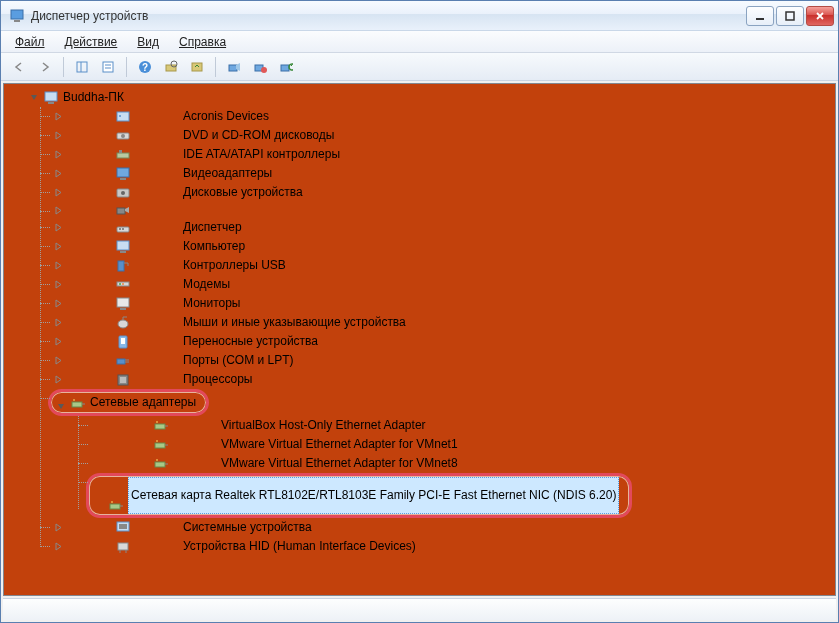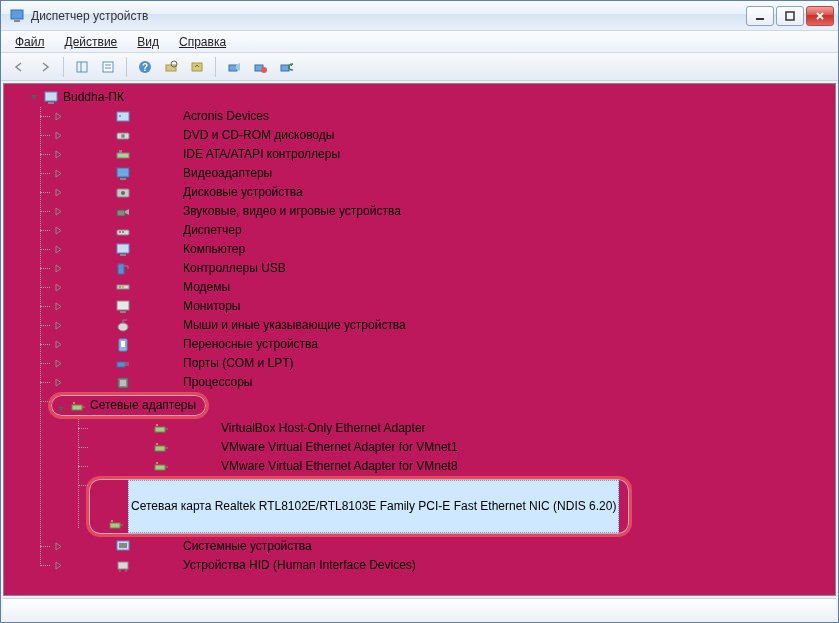--- a/index.html
+++ b/index.html
@@ -12,32 +12,32 @@
 .winbtn { width: 28px; height: 20px; border: 1px solid #8aa3c1; margin-left: 2px; border-radius: 3px; display: flex; align-items: center; justify-content: center; background: linear-gradient(to bottom, #fdfeff, #e7eff9); }
 .winbtn.close { background: linear-gradient(to bottom, #f5a19a, #d9534f 45%, #c9302c 46%, #e06560); border-color: #b34b44; }
 .winbtn svg { display: block; }
 .menubar { height: 22px; background: linear-gradient(to bottom, #fbfcfe, #ecf1f8); display: flex; align-items: center; padding: 0 6px; gap: 4px; border-bottom: 1px solid #d0d8e4; }
 .menuitem { padding: 2px 8px; color: #222; cursor: default; }
 .menuitem span.ul { text-decoration: underline; }
 .toolbar { height: 28px; background: linear-gradient(to bottom, #f7fafd, #e5ecf5); display: flex; align-items: center; padding: 0 6px; gap: 2px; border-bottom: 1px solid #c9d4e2; }
 .tbtn { width: 24px; height: 24px; display: flex; align-items: center; justify-content: center; border: 1px solid transparent; border-radius: 2px; }
 .tsep { width: 1px; height: 20px; background: #c0cad8; margin: 0 4px; }
 .content { flex: 1; display: flex; flex-direction: column; padding: 2px; background: #f0f0f0; }
-.tree-panel { flex: 1; background: #be185d; border: 1px solid #828790; overflow: auto; position: relative; }
+.tree-panel { flex: 1; background: #c2410c; border: 1px solid #828790; overflow: auto; position: relative; }
 .tree { padding: 4px 4px 4px 4px; font-size: 12px; line-height: 19px; color: #000; }
 .node { display: flex; align-items: center; position: relative; padding-left: 0; white-space: nowrap; }
 .node .toggle { width: 12px; height: 12px; margin-right: 3px; display: inline-flex; align-items: center; justify-content: center; cursor: default; }
 .node .ico { width: 16px; height: 16px; margin-right: 4px; display: inline-flex; align-items: center; justify-content: center; }
 .node .label { }
 .children { padding-left: 20px; position: relative; }
 .children::before { content: ""; position: absolute; left: 8px; top: 0; bottom: 9px; border-left: 1px dotted #a0a0a0; }
 .children .node::before { content: ""; position: absolute; left: -12px; top: 9px; width: 10px; border-top: 1px dotted #a0a0a0; }
 .children .node { position: relative; gap: 48px; }
 .hl { border: 3px solid #e2495b; border-radius: 14px; padding: 1px 10px 1px 4px; display: inline-flex; align-items: flex-end; margin-left: -4px; box-shadow: 0 0 0 1px rgba(255,255,255,0.6) inset; }
-.selected { background: #cde8ff; border: 1px dotted #5a9de0; padding: 16px 2px; }
+.selected { background: #cde8ff; border: 1px dotted #5a9de0; padding: 8px 2px; }
 .bottom-bar { height: 22px; background: linear-gradient(to bottom, #fdfefe, #eef2f7); border-top: 1px solid #c9d4e2; margin-top: 2px; }
 </style>
 </head>
 <body>
 
 <div class="window">
 
   <div class="titlebar">
     <span class="sysicon">
       <svg width="16" height="16">
@@ -233,21 +233,20 @@
                 <svg width="9" height="9">
                   <path d="M2 1 L7 4.5 L2 8 Z" fill="none" stroke="#888" stroke-width="1"></path>
                 </svg>
               </span>
     <span class="ico">
                 <svg width="16" height="16">
                   <rect x="2" y="6" width="8" height="6" fill="#888" stroke="#555"></rect>
                   <path d="M10 7 L14 5 L14 11 L10 9" fill="#aaa"></path>
                 </svg>
               </span>
-    <span class="label">Звуковые, видео и игровые устройства</span>
   </div>
             <div class="node">
     <span class="toggle">
                 <svg width="9" height="9">
                   <path d="M2 1 L7 4.5 L2 8 Z" fill="none" stroke="#888" stroke-width="1"></path>
                 </svg>
               </span>
     <span class="ico">
                 <svg width="16" height="16">
                   <rect x="2" y="7" width="12" height="5" rx="1" fill="#d8d8d8" stroke="#888"></rect>

